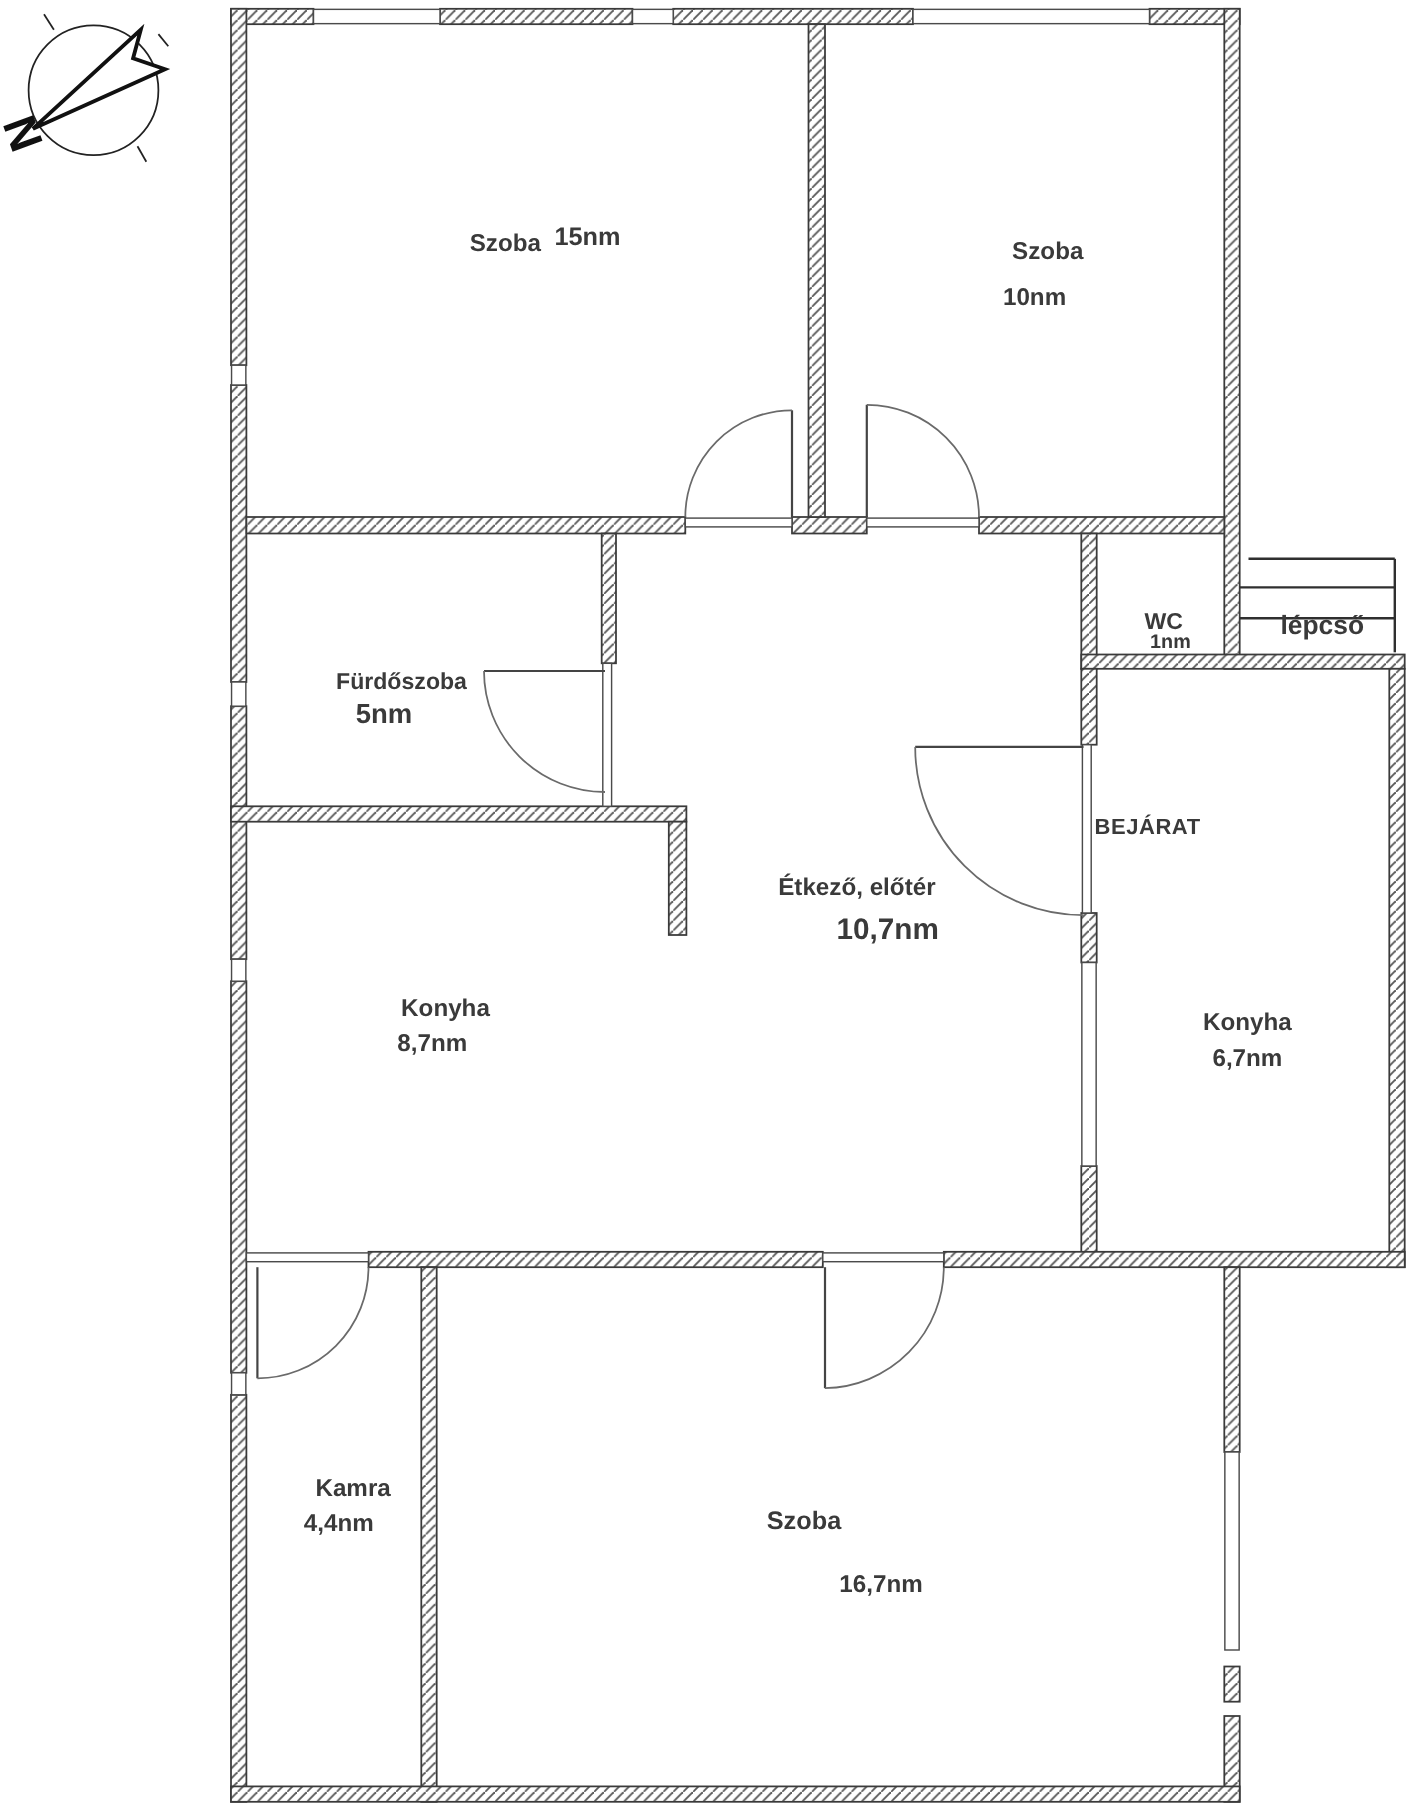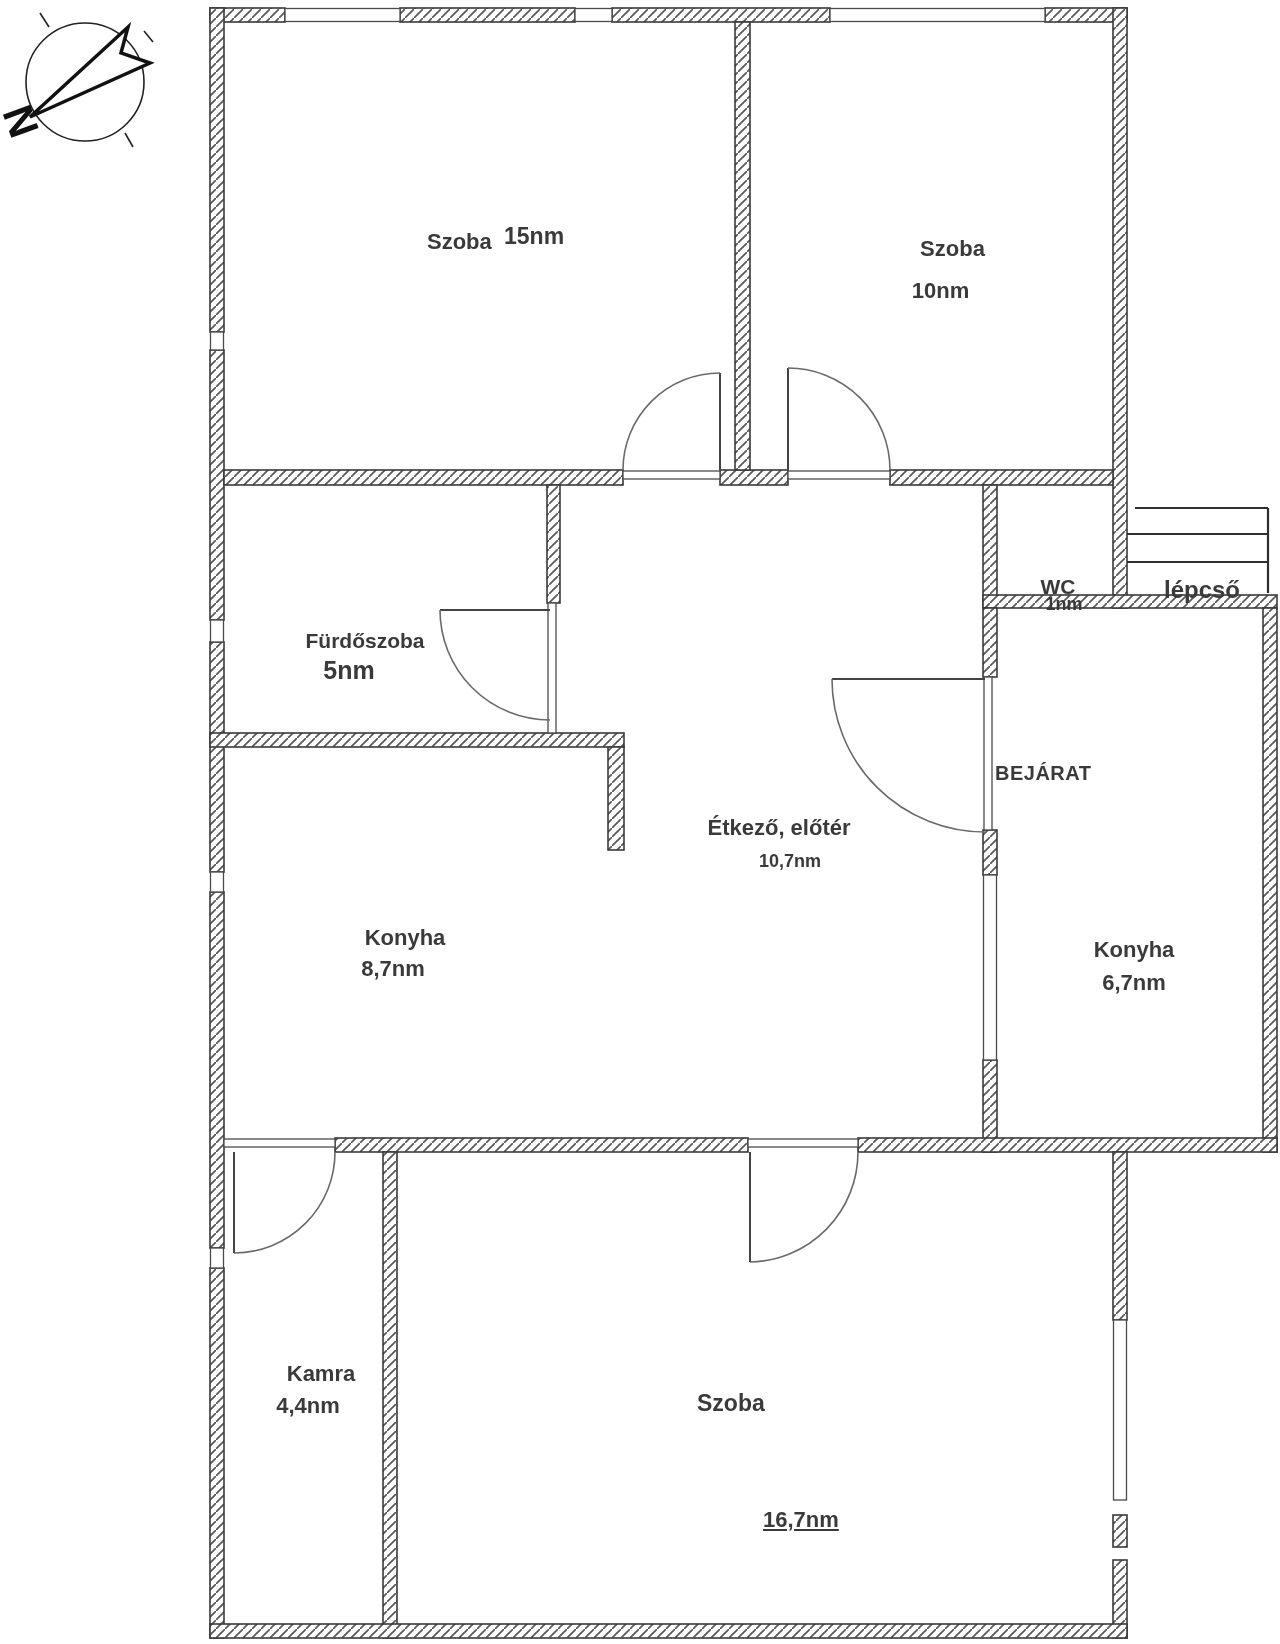--- a/index.html
+++ b/index.html
@@ -3,21 +3,21 @@
 <meta charset="utf-8">
 <style>
   html,body{margin:0;padding:0;background:#ffffff;}
   #stage{
     position:relative;width:1280px;height:1644px;background:#ffffff;overflow:hidden;
     font-family:"Liberation Sans","DejaVu Sans",sans-serif;
   }
   #plan-svg{position:absolute;left:0;top:0;}
   .lbl{
     position:absolute;color:#3a3a3a;font-weight:600;white-space:nowrap;
-    font-family:"Liberation Sans","DejaVu Sans",sans-serif;line-height:1.1;margin-top:21px;
+    font-family:"Liberation Sans","DejaVu Sans",sans-serif;line-height:1.1;
   }
   .ctr{text-align:center;}
 </style>
 </head>
 <body>
 
 <div id="stage">
 
   <svg id="plan-svg" width="1280" height="1644" viewBox="0 0 1280 1644">
     <defs>
@@ -144,27 +144,27 @@
   <span class="lbl ctr" style="left:264px;top:636px;width:170px;font-size:25px;">5nm</span>
 
   <span class="lbl ctr" style="left:1013px;top:554px;width:90px;font-size:21px;">WC</span>
   <span class="lbl ctr" style="left:1019px;top:574px;width:90px;font-size:18px;">1nm</span>
 
   <span class="lbl" style="left:1164px;top:556px;font-size:24px;">lépcső</span>
 
   <span class="lbl" style="left:995px;top:741px;font-size:20px;letter-spacing:0.5px;">BEJÁRAT</span>
 
   <span class="lbl ctr" style="left:664px;top:795px;width:230px;font-size:22px;">Étkező, előtér</span>
-  <span class="lbl ctr" style="left:675px;top:831px;width:230px;font-size:18px;">10,7nm</span>
+  <span class="lbl ctr" style="left:692px;top:831px;width:230px;font-size:27px;">10,7nm</span>
 
   <span class="lbl ctr" style="left:330px;top:905px;width:150px;font-size:22px;">Konyha</span>
   <span class="lbl ctr" style="left:318px;top:936px;width:150px;font-size:22px;">8,7nm</span>
 
   <span class="lbl ctr" style="left:1059px;top:917px;width:150px;font-size:22px;">Konyha</span>
   <span class="lbl ctr" style="left:1059px;top:950px;width:150px;font-size:22px;">6,7nm</span>
 
   <span class="lbl ctr" style="left:226px;top:1341px;width:150px;font-size:22px;padding-left:20px;">Kamra</span>
   <span class="lbl ctr" style="left:233px;top:1373px;width:150px;font-size:22px;">4,4nm</span>
 
   <span class="lbl" style="left:697px;top:1370px;font-size:23px;">Szoba</span>
-  <span class="lbl" style="left:763px;top:1487px;font-size:22px;text-decoration:underline;">16,7nm</span>
+  <span class="lbl" style="left:763px;top:1428px;font-size:22px;">16,7nm</span>
 
 </div>
 
 </body></html>

